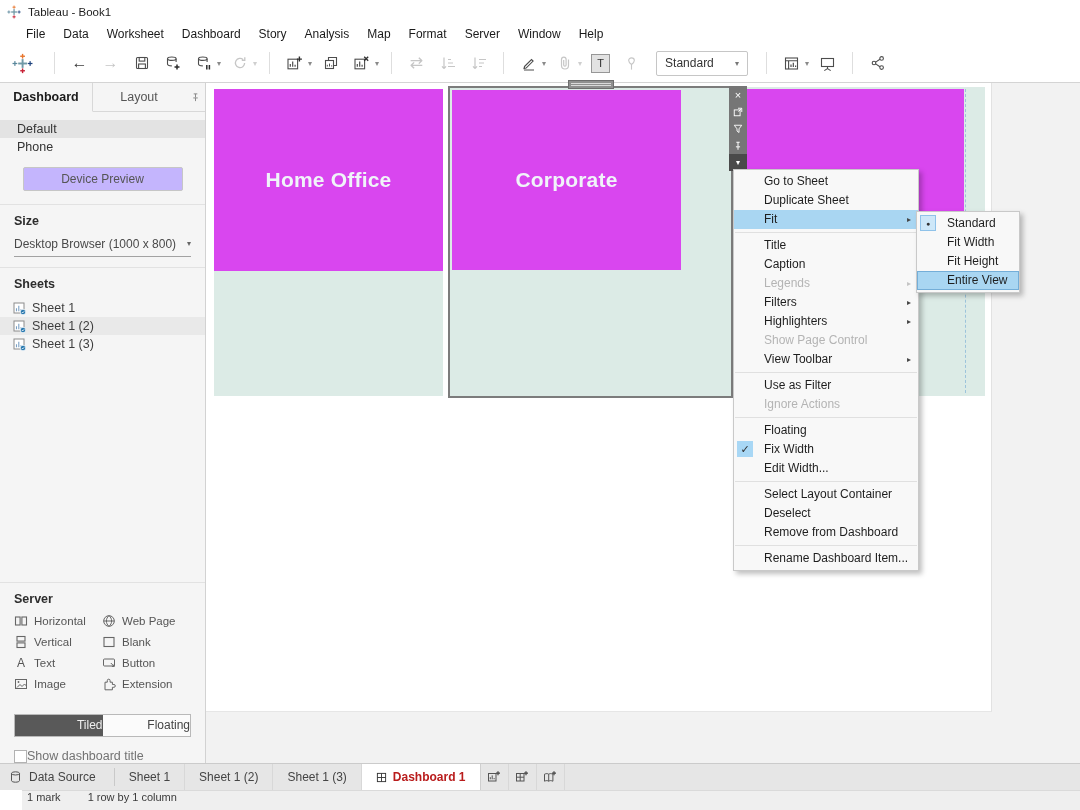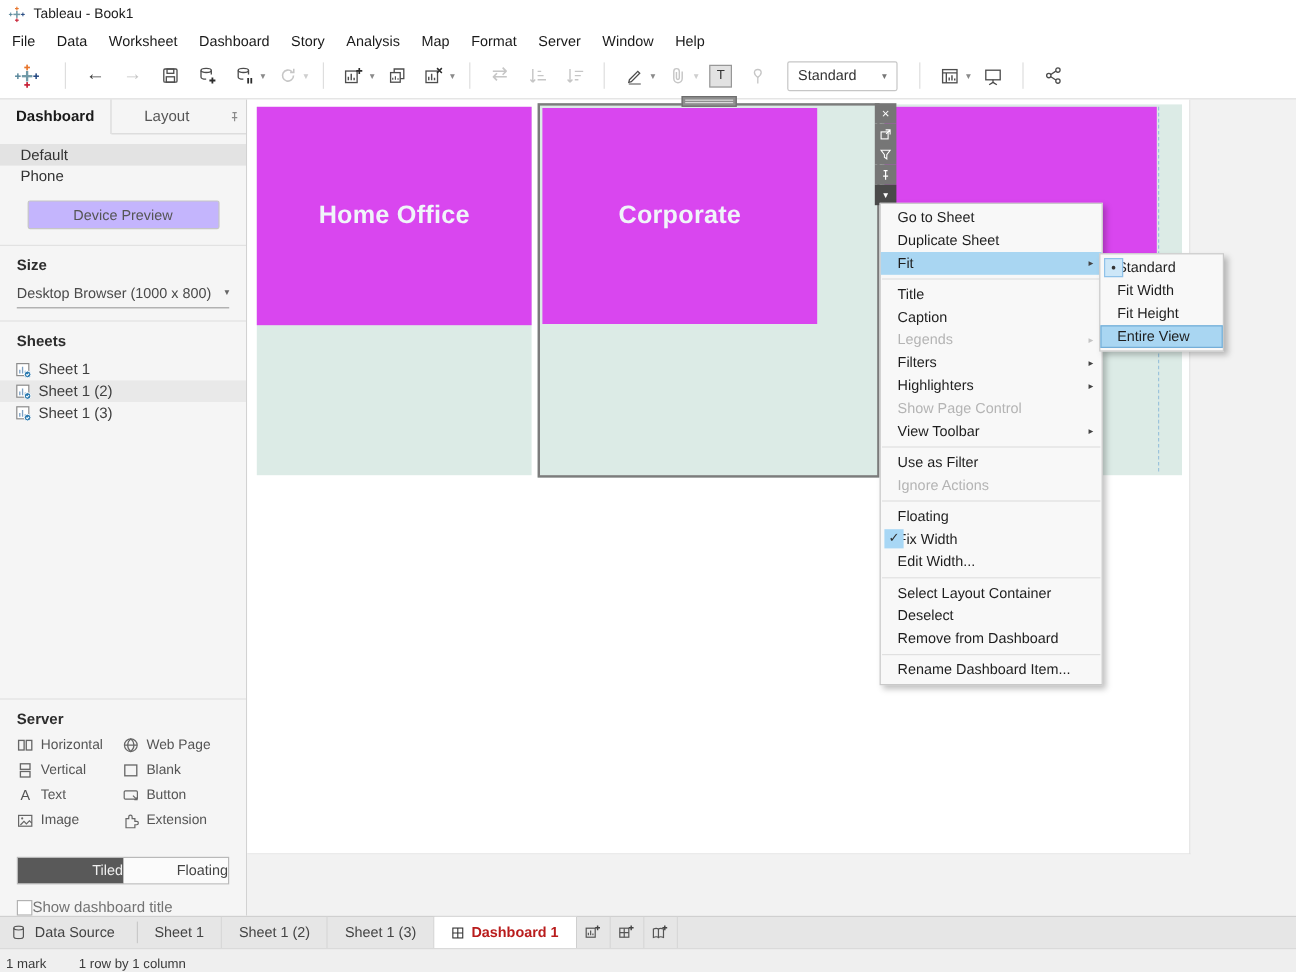--- a/index.html
+++ b/index.html
@@ -4,21 +4,21 @@
 <style>
   * { box-sizing: border-box; margin: 0; padding: 0; }
   html,body { width:1080px; height:810px; overflow:hidden; }
   body { font-family:"Liberation Sans","DejaVu Sans",sans-serif; background:#fff; color:#222; }
   svg { display:block; }
 
   
   .titlebar { height:24px; display:flex; align-items:center; gap:7px; padding-left:7px; font-size:11.5px; color:#1c1c1c; background:#fff; }
 
   
-  .menubar { height:20px; display:flex; align-items:center; padding-left:1px; background:#fff; }
+  .menubar { height:20px; display:flex; align-items:center; padding-left:17px; background:#fff; }
   .mitem { padding:0 9px; font-size:12px; color:#1a1a1a; cursor:default; }
 
   
   .toolbar { height:39px; display:flex; align-items:center; padding-left:12px; border-bottom:1px solid #d4d4d4; background:#fff; }
   .tbtn { background:none; border:none; width:25px; height:26px; display:flex; align-items:center; justify-content:center; margin:0 3px; padding:0; }
   .glyph { font-size:16px; color:#3c3c3c; line-height:1; }
   .glyph.dis, .dis { color:#c6c6c6; }
   .caret { font-size:8px; color:#8a8a8a; margin:0 3px 0 -2px; }
   .caret.cdis { color:#cfcfcf; }
   .tb-sep { width:1px; height:22px; background:#dedede; margin:0 9px; }
@@ -71,40 +71,40 @@
   .grip { position:absolute; top:-8px; left:50%; transform:translateX(-50%); width:46px; height:9px; background:#8f8f8f; border:1px solid #6d6d6d; display:flex; flex-direction:column; justify-content:center; gap:1px; }
   .grip i { display:block; height:1px; background:#dadada; margin:0 2px; }
   .dashline { position:absolute; left:230px; top:2px; bottom:3px; border-left:1px dashed #9cc3db; }
   .zone-toolbar { position:absolute; left:523px; top:3px; width:18px; z-index:5; }
   .zt-btn { height:17px; background:#767676; color:#fff; display:flex; align-items:center; justify-content:center; font-size:11px; }
   .zt-btn.caretcell { background:#4a4a4a; font-size:8px; }
 
   
   .ctx-menu { position:absolute; left:527px; top:86px; width:186px; background:#f8f8f8; border:1px solid #c9c9c9; box-shadow:3px 3px 5px rgba(0,0,0,.25); padding:2px 0; z-index:10; }
   .submenu  { position:absolute; left:710px; top:128px; width:104px; background:#f8f8f8; border:1px solid #c9c9c9; box-shadow:3px 3px 5px rgba(0,0,0,.25); padding:2px 0; z-index:11; }
-  .mi { position:relative; height:19px; line-height:19px; padding-left:14px; font-size:12px; color:#1e1e1e; cursor:default; white-space:nowrap; }
+  .mi { position:relative; height:19px; line-height:19px; padding-left:30px; font-size:12px; color:#1e1e1e; cursor:default; white-space:nowrap; }
   .mi.mdis { color:#b4b4b4; }
   .mi.hl { background:#a9d6f2; }
   .mi.hl2 { background:#a9d6f2; box-shadow:inset 0 0 0 1px #74aed8; }
   .mi-arrow { position:absolute; right:7px; top:0; font-size:8px; color:#444; }
   .mi.mdis .mi-arrow { color:#c4c4c4; }
   .mi-check { position:absolute; left:3px; top:1px; width:16px; height:16px; background:#a8d7f5; color:#2e2e2e; font-size:11px; display:flex; align-items:center; justify-content:center; }
   .mi-radio { position:absolute; left:3px; top:1px; width:16px; height:16px; background:#cde7f8; border:1px solid #8fc2e9; color:#333; font-size:7px; display:flex; align-items:center; justify-content:center; }
   .msep { border-top:1px solid #e0e0e0; margin:3px 1px; }
 
   
   .tabbar { height:27px; background:#e6e6e6; border-top:1px solid #cbcbcb; display:flex; align-items:stretch; font-size:12px; color:#444; }
   .ds-tab { display:flex; align-items:center; gap:8px; padding:0 18px 0 10px; }
   .tb-vsep { width:1px; background:#c9c9c9; margin:4px 0; }
   .sheet-tab { display:flex; align-items:center; gap:6px; padding:0 14px; border-right:1px solid #d8d8d8; }
   .sheet-tab.active { background:#fff; font-weight:bold; color:#b91c1c; border-right:1px solid #cfcfcf; }
   .newbtn { width:28px; display:flex; align-items:center; justify-content:center; border-right:1px solid #d8d8d8; background:none; border-top:none; border-bottom:none; border-left:none; padding:0; }
 
   
-  .statusbar { height:20px; background:#efefef; border-top:1px solid #dadada; display:flex; align-items:flex-end; gap:27px; padding-left:5px; font-size:11px; color:#3a3a3a; }
+  .statusbar { height:20px; background:#efefef; border-top:1px solid #dadada; display:flex; align-items:flex-start; gap:27px; padding-left:5px; font-size:11px; color:#3a3a3a;margin-left:22px; }
 </style>
 </head>
 <body>
 
 <div class="titlebar">
   <span>
     <svg width="14" height="14" viewBox="0 0 24 24">
       <rect x="11" y="7" width="2.2" height="10" fill="#7099a6"></rect>
         <rect x="7.1" y="10.9" width="10" height="2.2" fill="#7099a6"></rect>
       <rect x="11.3" y="1" width="1.6" height="5.4" fill="#e8762d"></rect>

